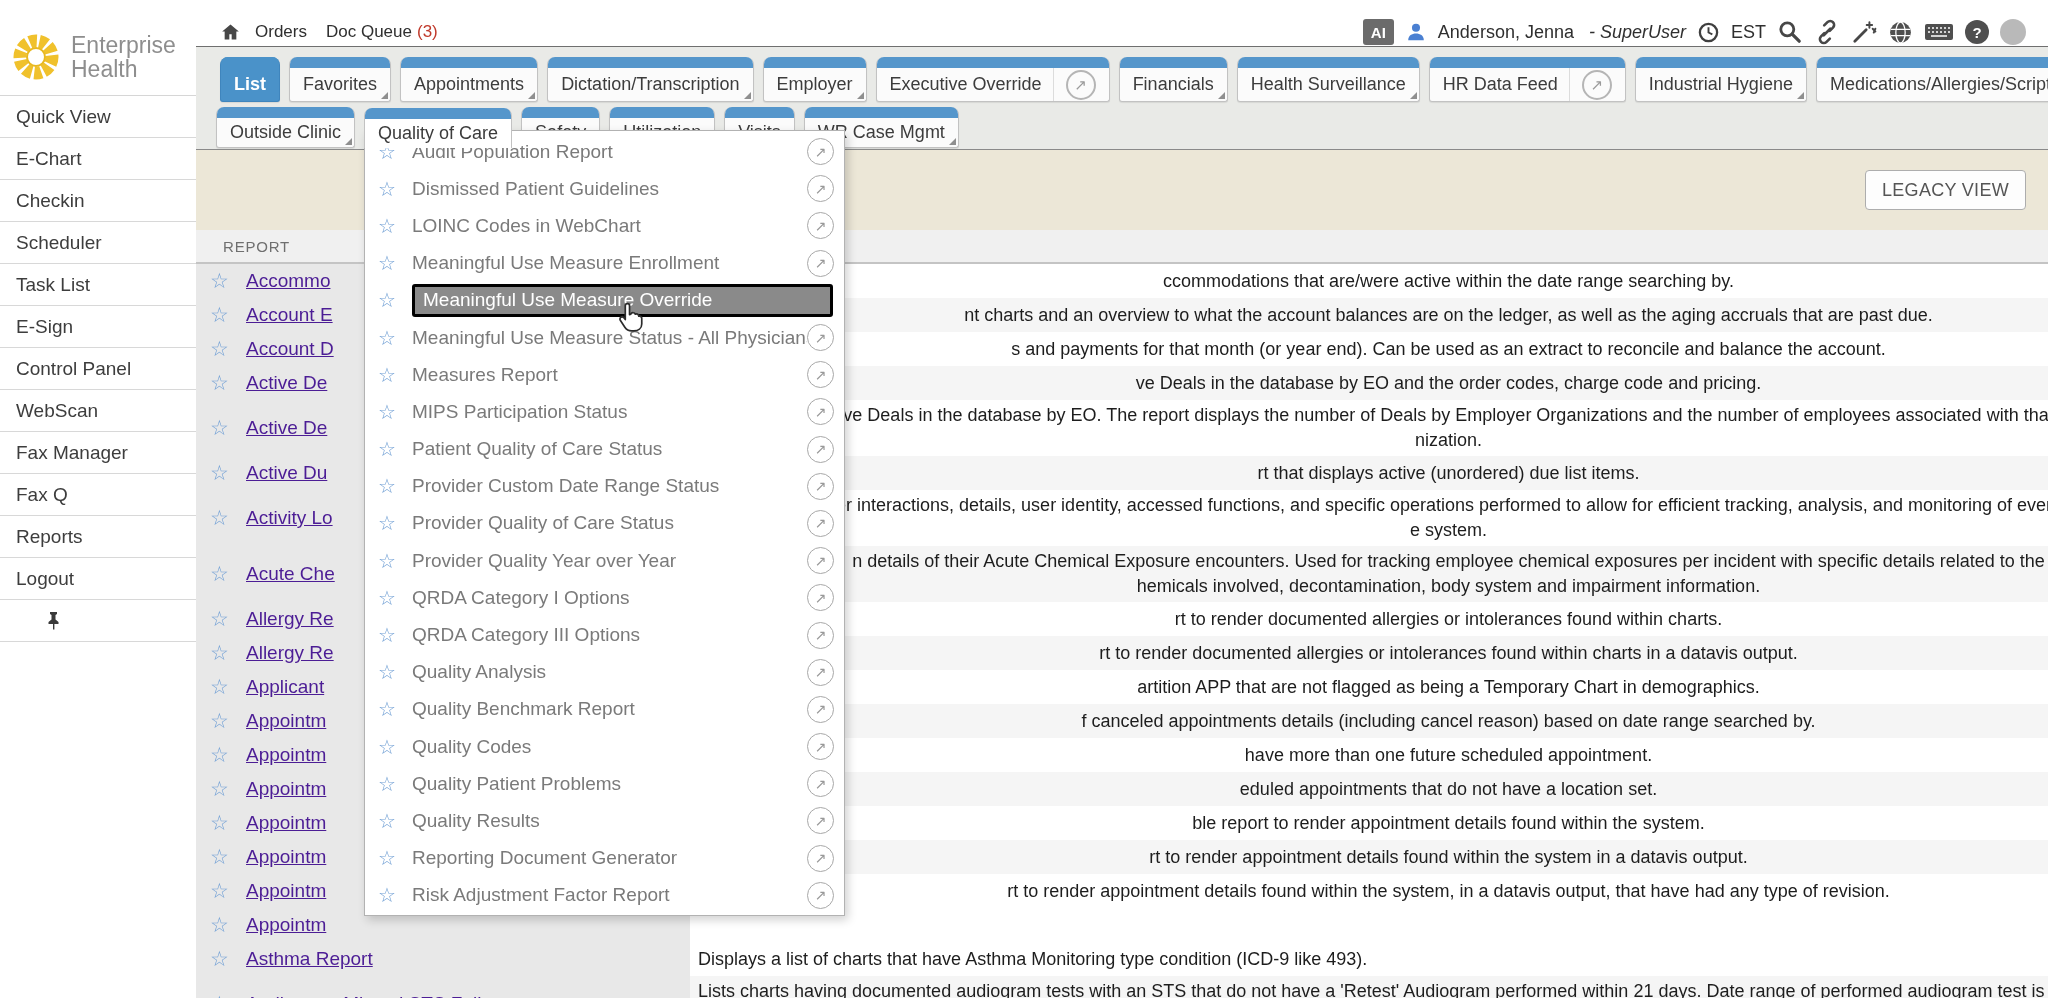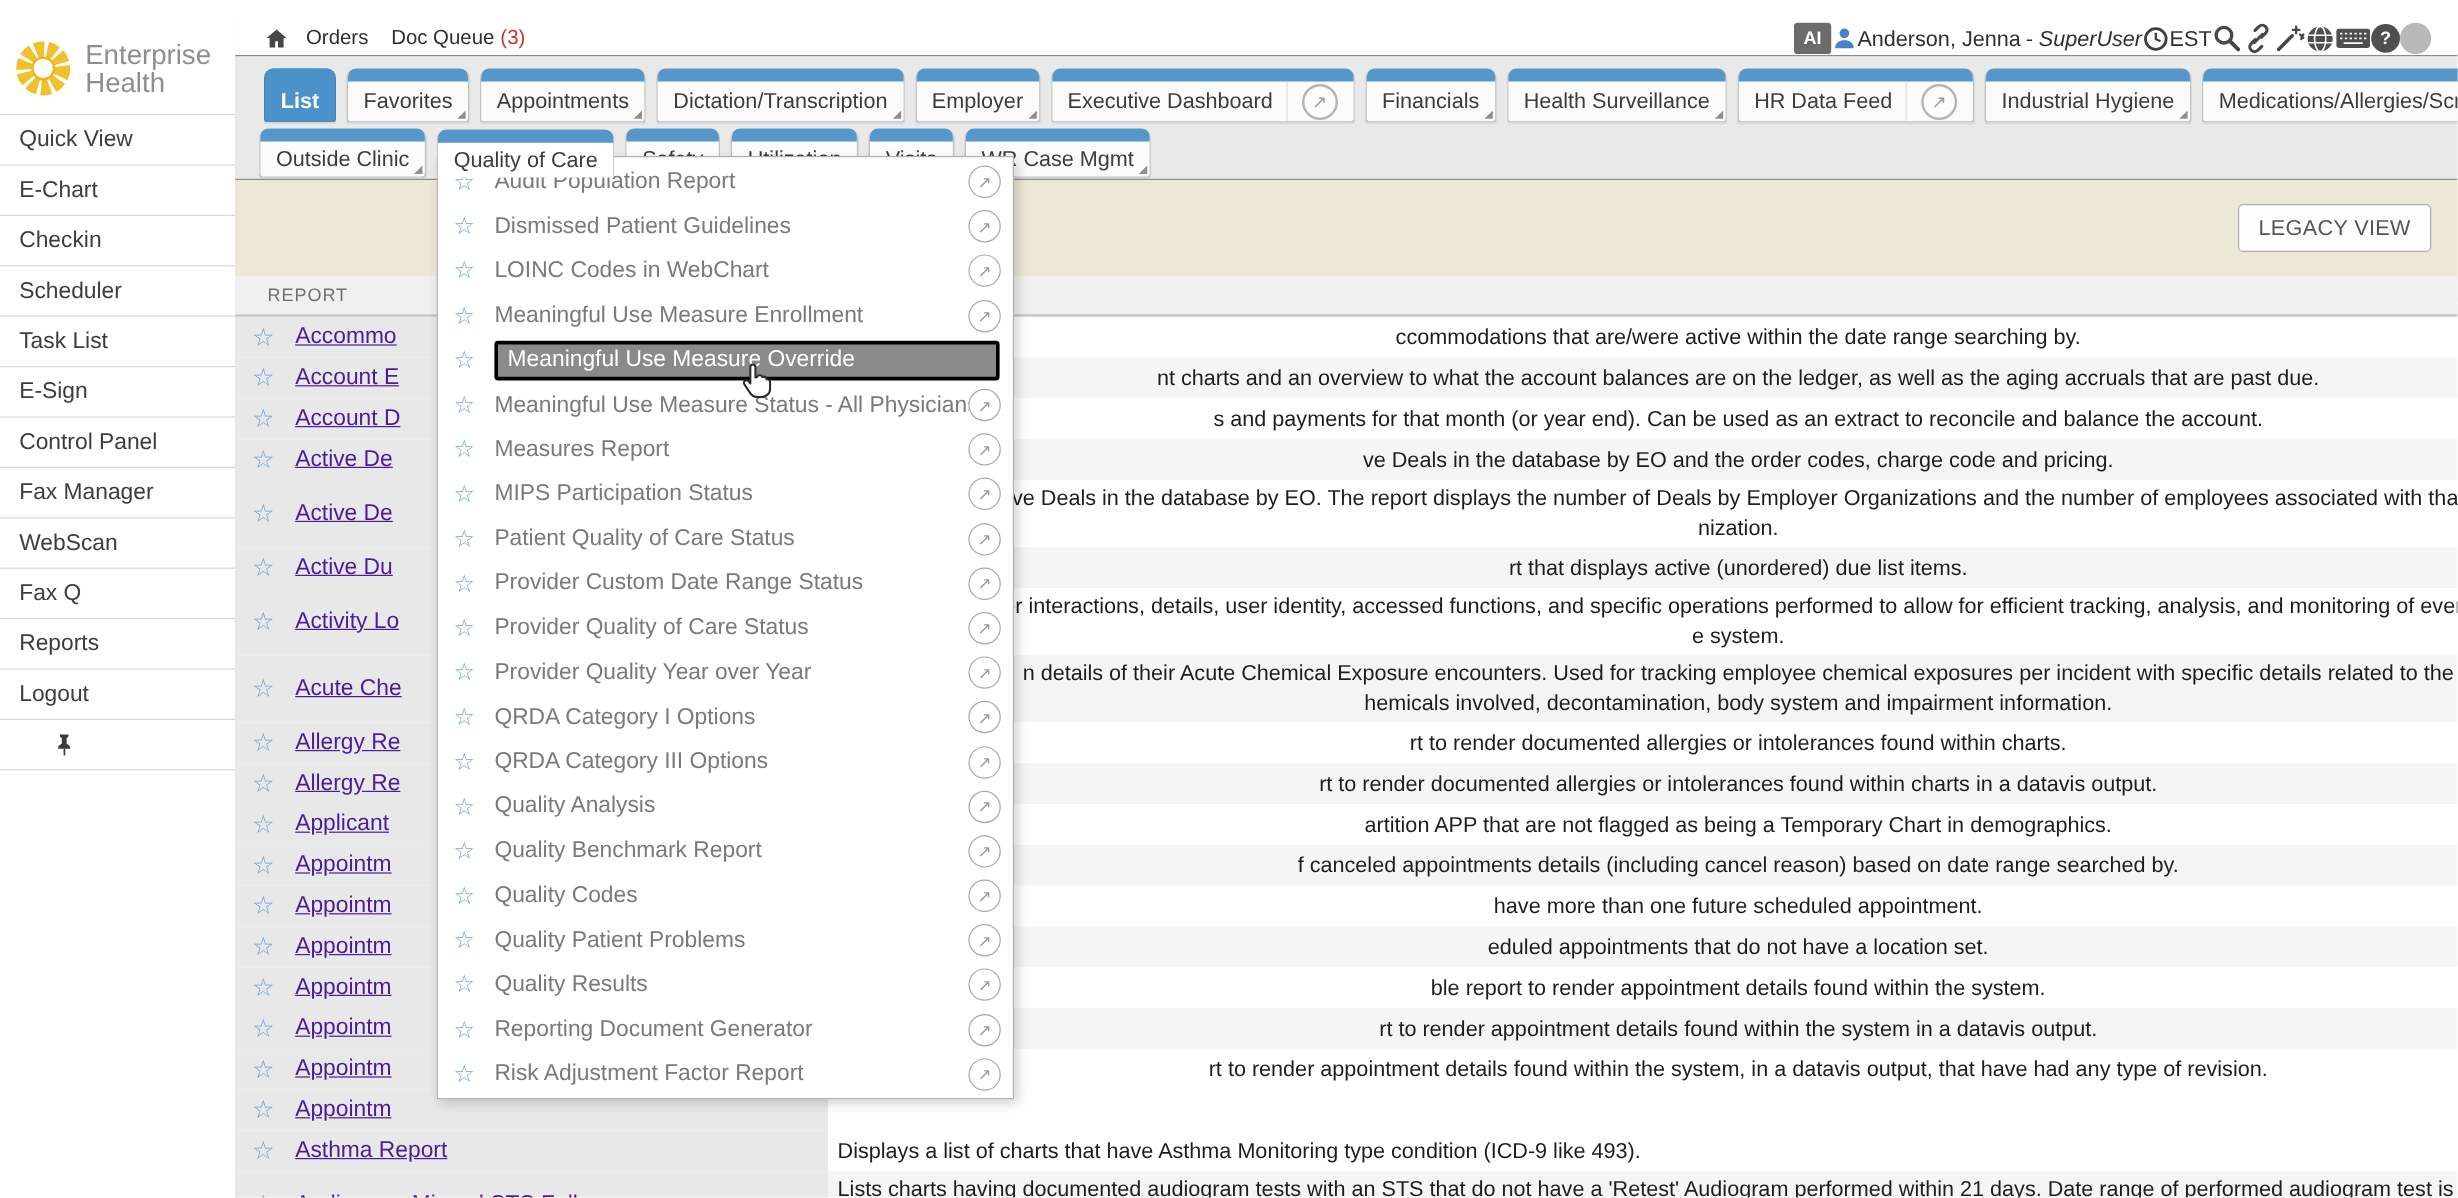--- a/index.html
+++ b/index.html
@@ -13,21 +13,21 @@
   #logo-text{color:#8e8e8e;font-size:23px;line-height:24px;}
   .side-item{height:41px;line-height:41px;padding-left:16px;font-size:19px;color:#3d3d3d;
              border-bottom:1px solid #d8d8d8;cursor:pointer;white-space:nowrap;}
   #pin-row{height:41px;display:flex;align-items:center;padding-left:46px;border-bottom:1px solid #d8d8d8;}
 
   
   #topbar{left:196px;top:0;width:1852px;height:29px;background:#fff;border-bottom:1px solid #6f6f6f;
           display:flex;align-items:center;padding-left:24px;box-sizing:border-box;font-size:17px;color:#2f2f2f;}
   #breadcrumb{display:flex;align-items:center;gap:19px;margin-left:14px;}
   .count-red{color:#c0392b;margin-left:5px;}
-  #topbar-right{margin-left:auto;display:flex;align-items:center;gap:0;padding-right:22px;}
+  #topbar-right{margin-left:auto;display:flex;align-items:center;gap:11px;padding-right:22px;}
   #ai-badge{width:31px;height:26px;background:#6b6b6b;border-radius:3px;color:#fff;font-weight:bold;
             font-size:15px;display:flex;align-items:center;justify-content:center;}
   .uname{font-size:18px;color:#2f2f2f;}
   .urole{font-size:18px;color:#2f2f2f;font-style:italic;margin-left:4px;}
   .tz{font-size:18px;color:#2f2f2f;}
   #help-icon{width:24px;height:24px;border-radius:50%;background:#4f4f4f;color:#fff;font-weight:bold;
              font-size:15px;display:flex;align-items:center;justify-content:center;}
   #avatar-circle{width:26px;height:26px;border-radius:50%;background:#b9b9b9;}
 
   
@@ -103,22 +103,22 @@
     </div>
   </div>
   <div id="sidebar-menu">
       <div class="side-item">Quick View</div>
       <div class="side-item">E-Chart</div>
       <div class="side-item">Checkin</div>
       <div class="side-item">Scheduler</div>
       <div class="side-item">Task List</div>
       <div class="side-item">E-Sign</div>
       <div class="side-item">Control Panel</div>
+      <div class="side-item">WebScan</div>
       <div class="side-item">Fax Manager</div>
-      <div class="side-item">WebScan</div>
       <div class="side-item">Fax Q</div>
       <div class="side-item">Reports</div>
       <div class="side-item">Logout</div>
     </div>
   <div id="pin-row">
     <svg class="icon-svg" width="15" height="19" viewBox="0 0 15 19">
       <path d="M4 1 h7 v2 l-1.5 1 v4.5 L12.5 11 v2 H2.5 v-2 L5.5 8.5 V4 L4 3 Z" fill="#3a3a3a"></path>
       <rect x="7" y="13" width="1.4" height="5.5" fill="#3a3a3a"></rect>
     </svg>
   </div>
@@ -204,21 +204,21 @@
       <div class="tab">
         <div class="cap"></div>
         <div class="tbody">
           <span>Employer</span>
         </div>
         <span class="notch"></span>
       </div>
       <div class="tab">
         <div class="cap"></div>
         <div class="tbody">
-          <span>Executive Dashboard</span>
+          <span>Executive Override</span>
           <span class="ext">
             <span class="ext-circle">↗</span>
           </span>
         </div>
       </div>
       <div class="tab">
         <div class="cap"></div>
         <div class="tbody">
           <span>Financials</span>
         </div>

